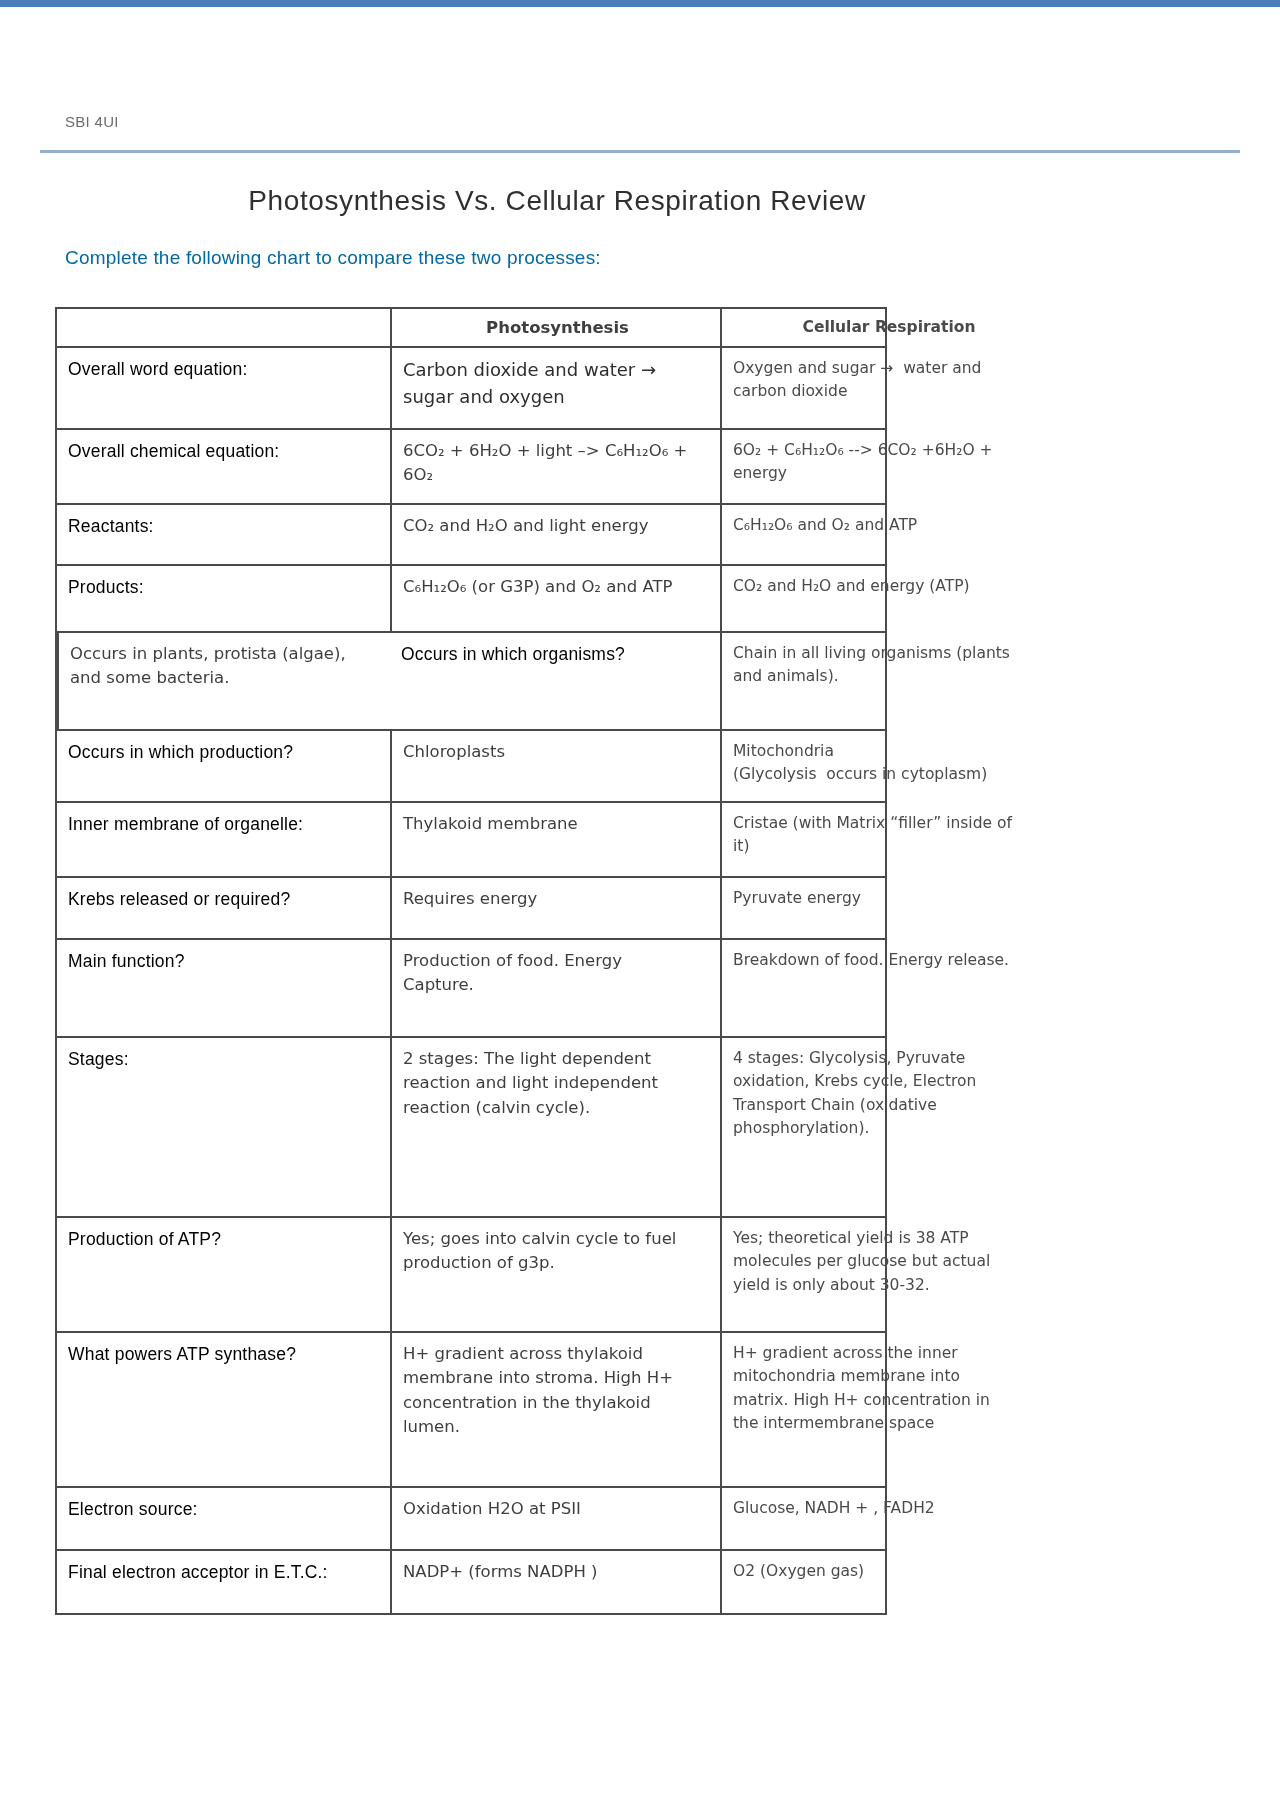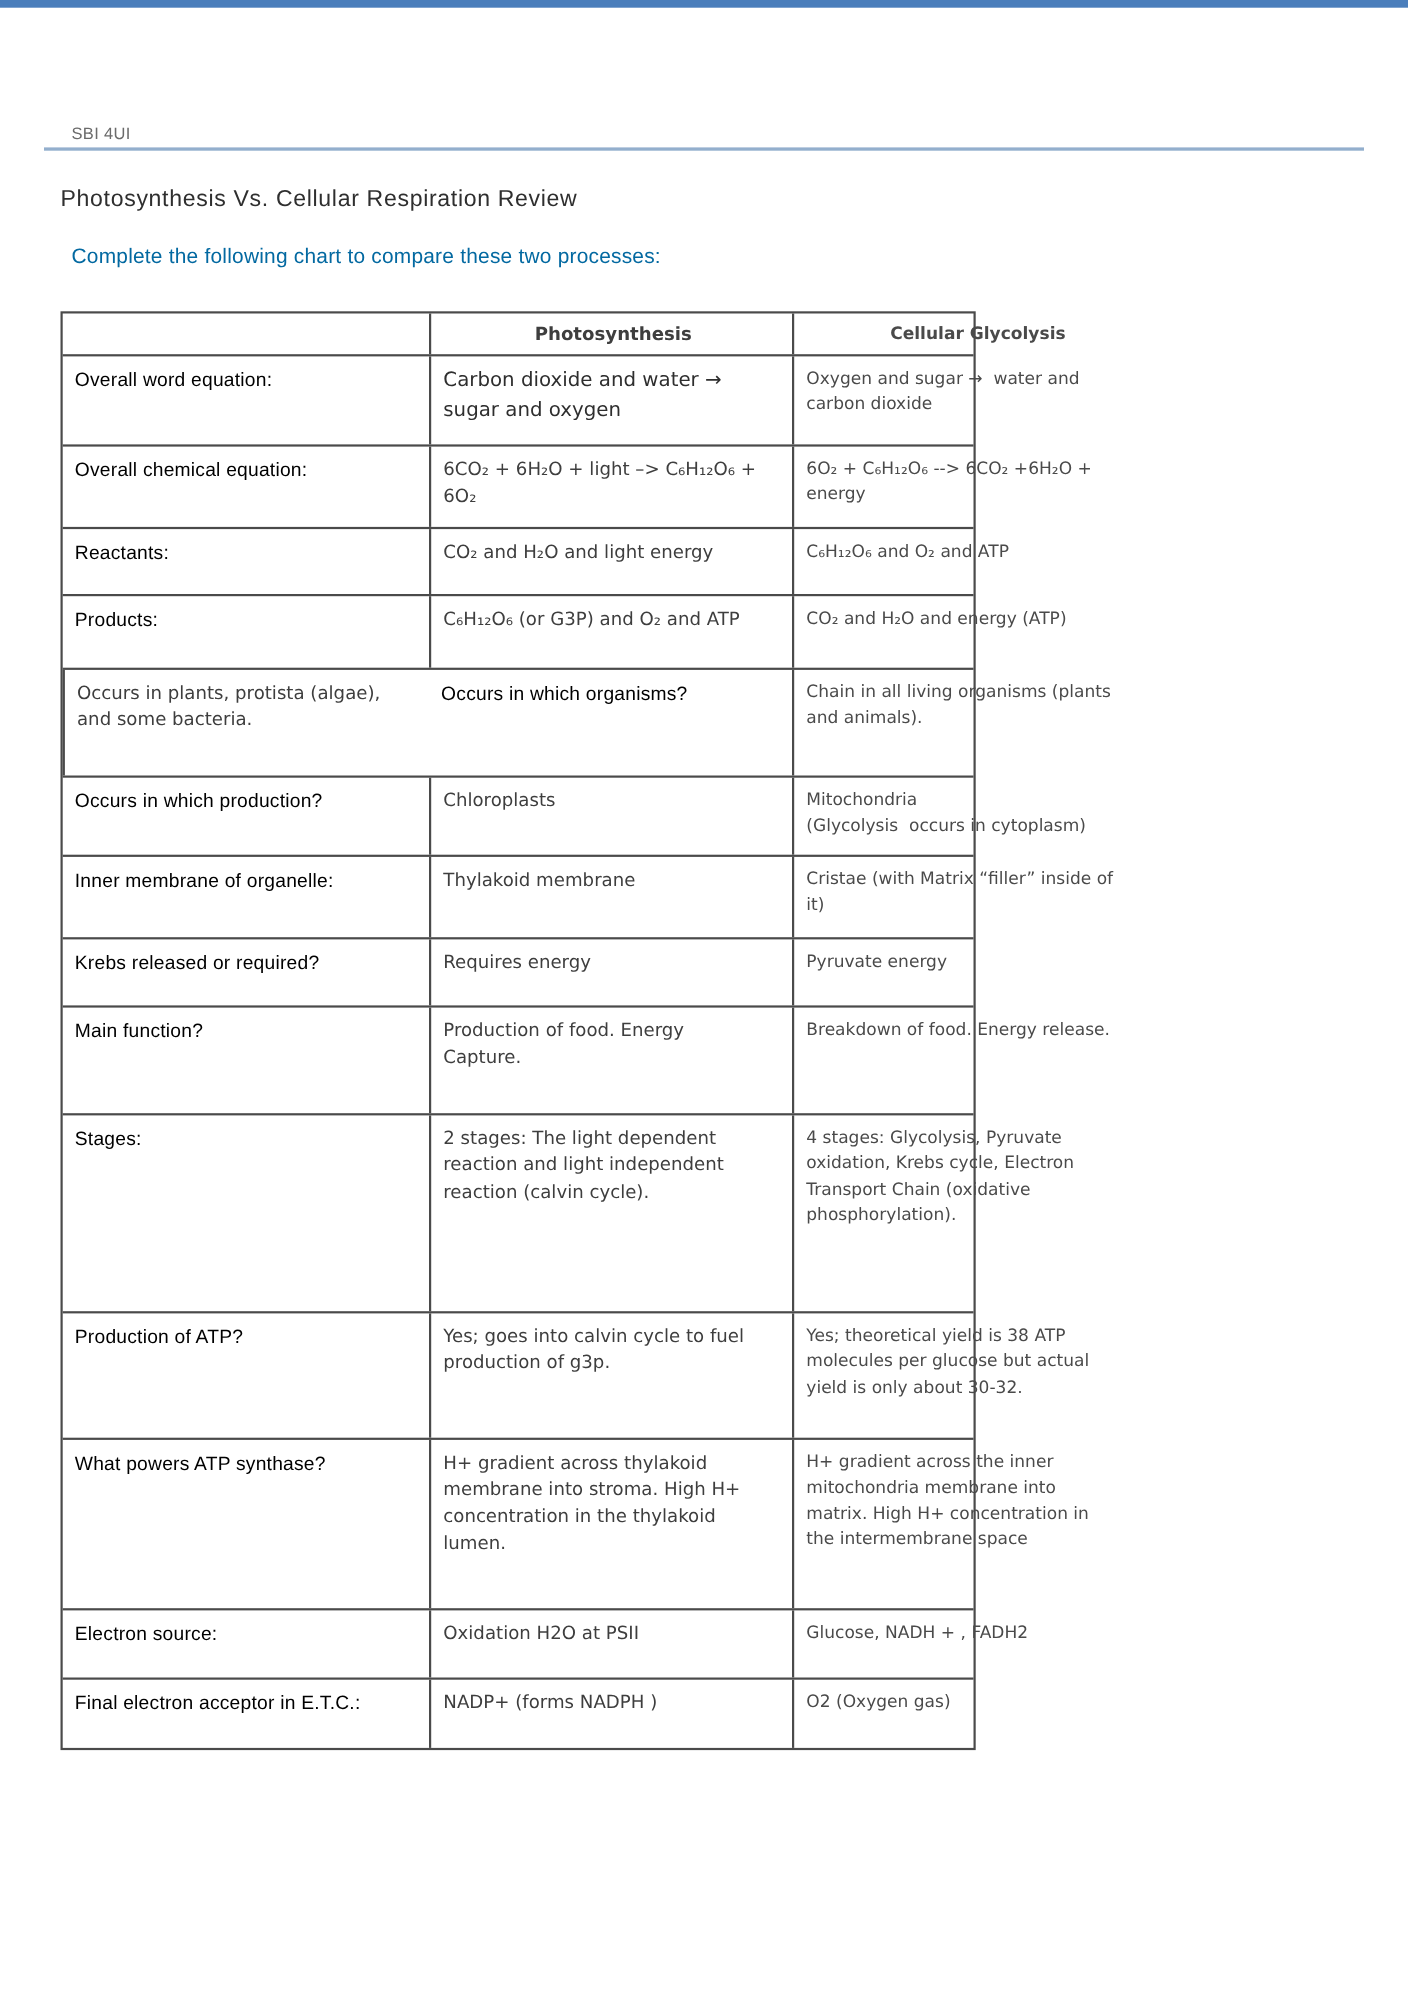--- a/index.html
+++ b/index.html
@@ -14,36 +14,36 @@
   }
   .top-bar {
     width: 1280px;
     height: 7px;
     background: #4a7ebb;
   }
   .page-header {
     margin: 106px 0 0 40px;
     width: 1200px;
     border-bottom: 3px solid #93afcd;
-    padding-bottom: 4px;
+    padding-bottom: 20px;
   }
   .course-code {
     padding-left: 25px;
     font-size: 15px;
     color: #6b6b6b;
     letter-spacing: 0.3px;
   }
   .content {
     margin-left: 55px;
     width: 1004px;
   }
   .page-title {
     margin-top: 32px;
-    text-align: left;
-    font-size: 21px;
+    text-align: center;
+    font-size: 28px;
     font-weight: 400;
     color: #2f2f2f;
     letter-spacing: 0.6px;
   }
   .intro {
     margin-top: 30px;
     margin-left: 10px;
     font-size: 19px;
     color: #0369a1;
     letter-spacing: 0.2px;
@@ -106,21 +106,21 @@
 
 <div class="content">
   <h1 class="page-title">Photosynthesis Vs. Cellular Respiration Review</h1>
   <div class="intro">Complete the following chart to compare these two processes:</div>
 
   <div class="doc-table">
 
     <div class="tr header-row">
       <div class="td c1"></div>
       <div class="td c2">Photosynthesis</div>
-      <div class="td c3">Cellular Glycolysis</div>
+      <div class="td c3">Cellular Respiration</div>
     </div>
 
     <div class="tr r-word" style="min-height:82px">
       <div class="td c1">Overall word equation:</div>
       <div class="td c2">Carbon dioxide and water →
 sugar and oxygen</div>
       <div class="td c3">Oxygen and sugar →  water and
 carbon dioxide</div>
     </div>
 

